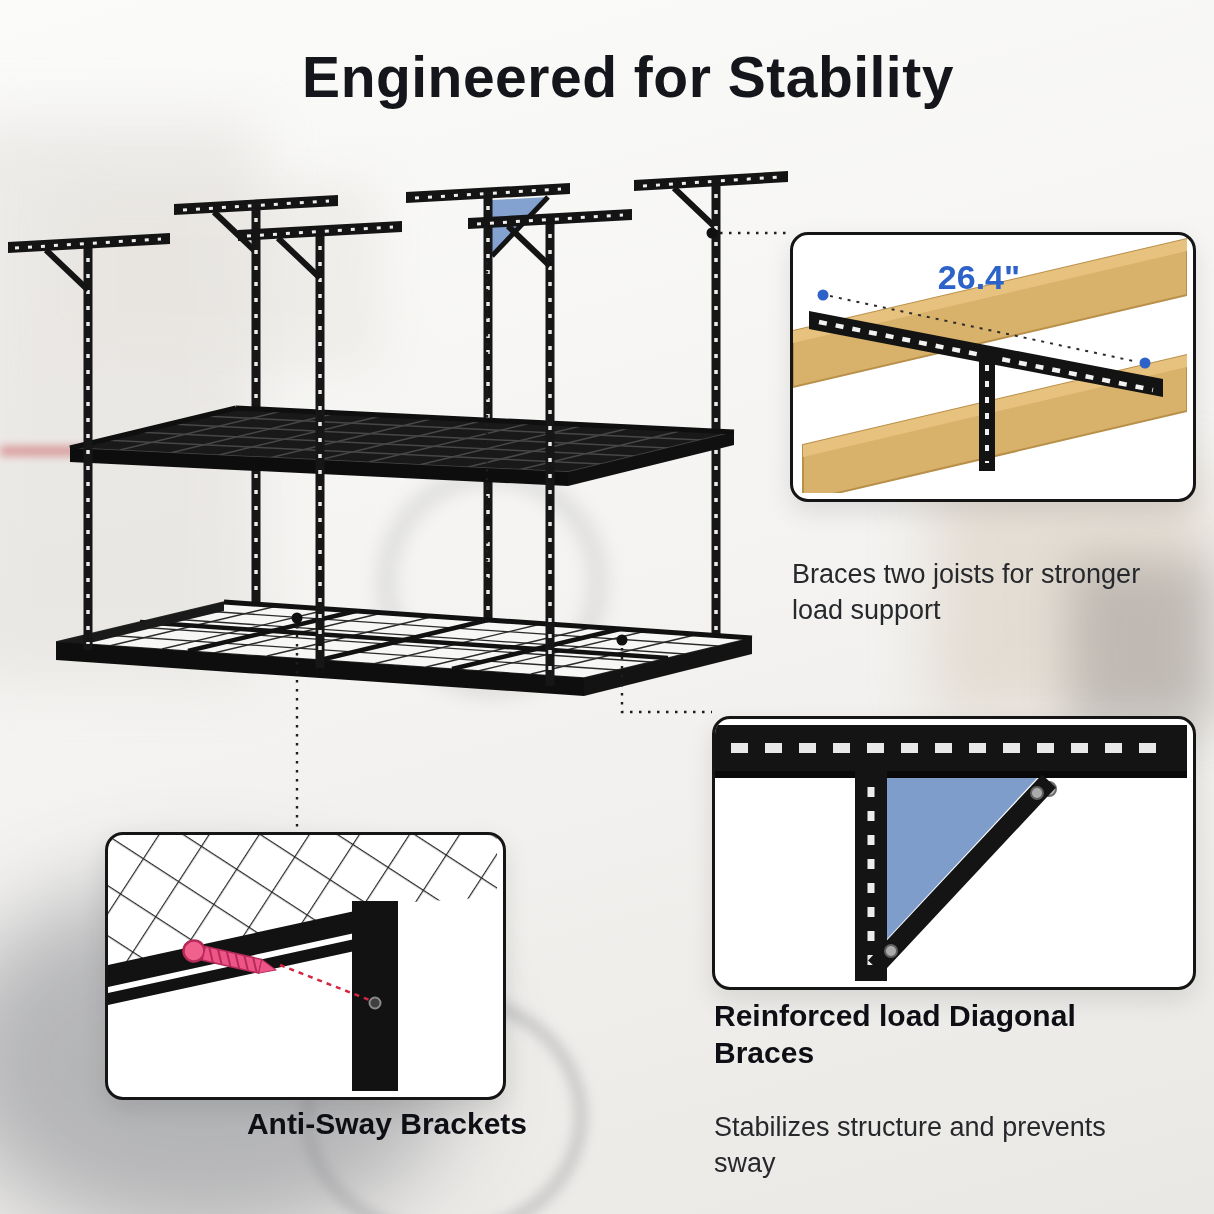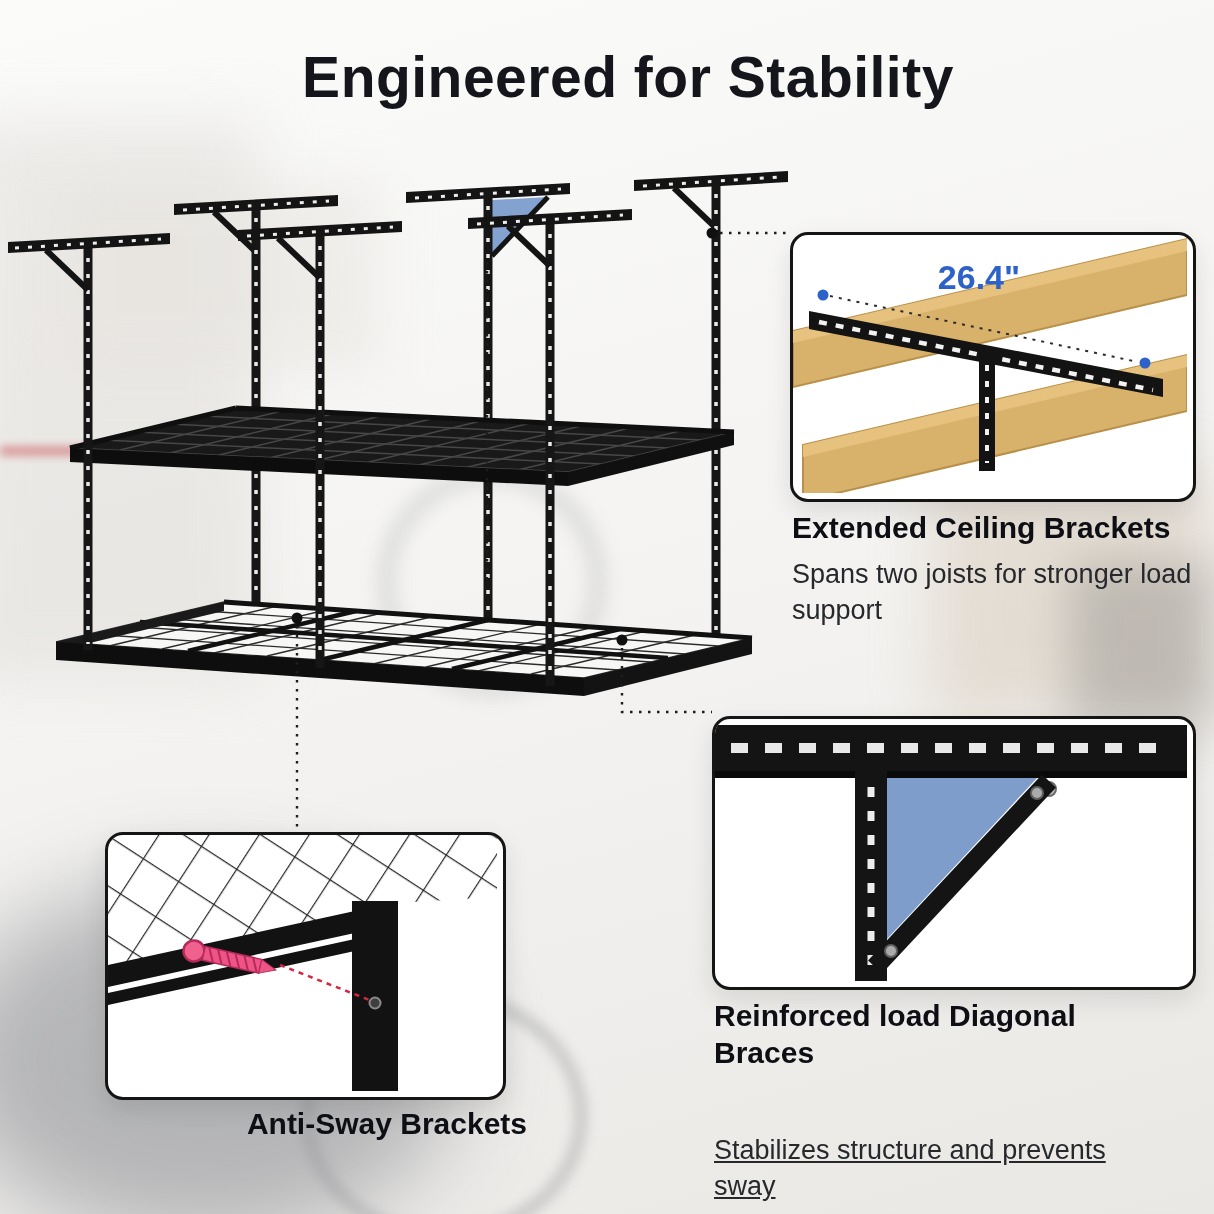--- a/index.html
+++ b/index.html
@@ -31,21 +31,21 @@
   }
   .card-ceiling{left:790px;top:232px;width:400px;height:264px;}
   .card-diagonal{left:712px;top:716px;width:478px;height:268px;}
   .card-antisway{left:105px;top:832px;width:395px;height:262px;}
 
   .callout-heading{position:absolute;font-weight:700;font-size:30px;color:#0d0f14;line-height:1.22;}
   .callout-body{position:absolute;font-size:27px;color:#26282c;line-height:1.35;}
   .h-ceiling{left:792px;top:510px;width:400px;}
   .b-ceiling{left:792px;top:556px;width:404px;}
   .h-diagonal{left:714px;top:998px;width:400px;}
-  .b-diagonal{left:714px;top:1132px;width:440px;text-decoration:underline;}
+  .b-diagonal{left:714px;top:1109px;width:440px;}
   .h-antisway{left:107px;top:1106px;width:420px;text-align:right;}
   .b-antisway{left:105px;top:1154px;width:560px;}
 </style>
 </head>
 <body>
 
 <div class="page">
 
   <div class="bgfx bg-wall"></div>
   <div class="bgfx bg-door"></div>
@@ -204,22 +204,21 @@
         <line x1="194" y1="130" x2="194" y2="228" stroke="#f1f1f1" stroke-width="4" stroke-dasharray="6 10"></line>
       </g>
       <g>
         <line x1="37" y1="61" x2="345" y2="127" stroke="#2c2c2c" stroke-width="2" stroke-dasharray="3 6"></line>
         <circle cx="30" cy="60" r="5.5" fill="#2d63c8"></circle>
         <circle cx="352" cy="128" r="5.5" fill="#2d63c8"></circle>
         <text x="186" y="54" text-anchor="middle" font-size="34" font-weight="bold" fill="#2d63c8">26.4"</text>
       </g>
     </svg>
   </div>
-  <div class="callout-heading h-ceiling">Extended Ceiling Brackets</div>
-  <div class="callout-body b-ceiling">Spans two joists for stronger load support</div>
+  <div class="callout-body b-ceiling">Braces two joists for stronger load support</div>
 
   <div class="card card-diagonal">
     <svg width="472" height="262" viewBox="0 0 472 262">
       <g>
         <rect x="0" y="6" width="472" height="46" fill="#141414"></rect>
         <line x1="16" y1="29" x2="456" y2="29" stroke="#e8e8e8" stroke-width="10" stroke-dasharray="17 17"></line>
         <rect x="0" y="52" width="472" height="7" fill="#090909"></rect>
       </g>
       <circle cx="168" cy="70" r="7" fill="#b9b9b9" stroke="#6c6c6c" stroke-width="2"></circle>
       <circle cx="334" cy="70" r="7" fill="#b9b9b9" stroke="#6c6c6c" stroke-width="2"></circle>

